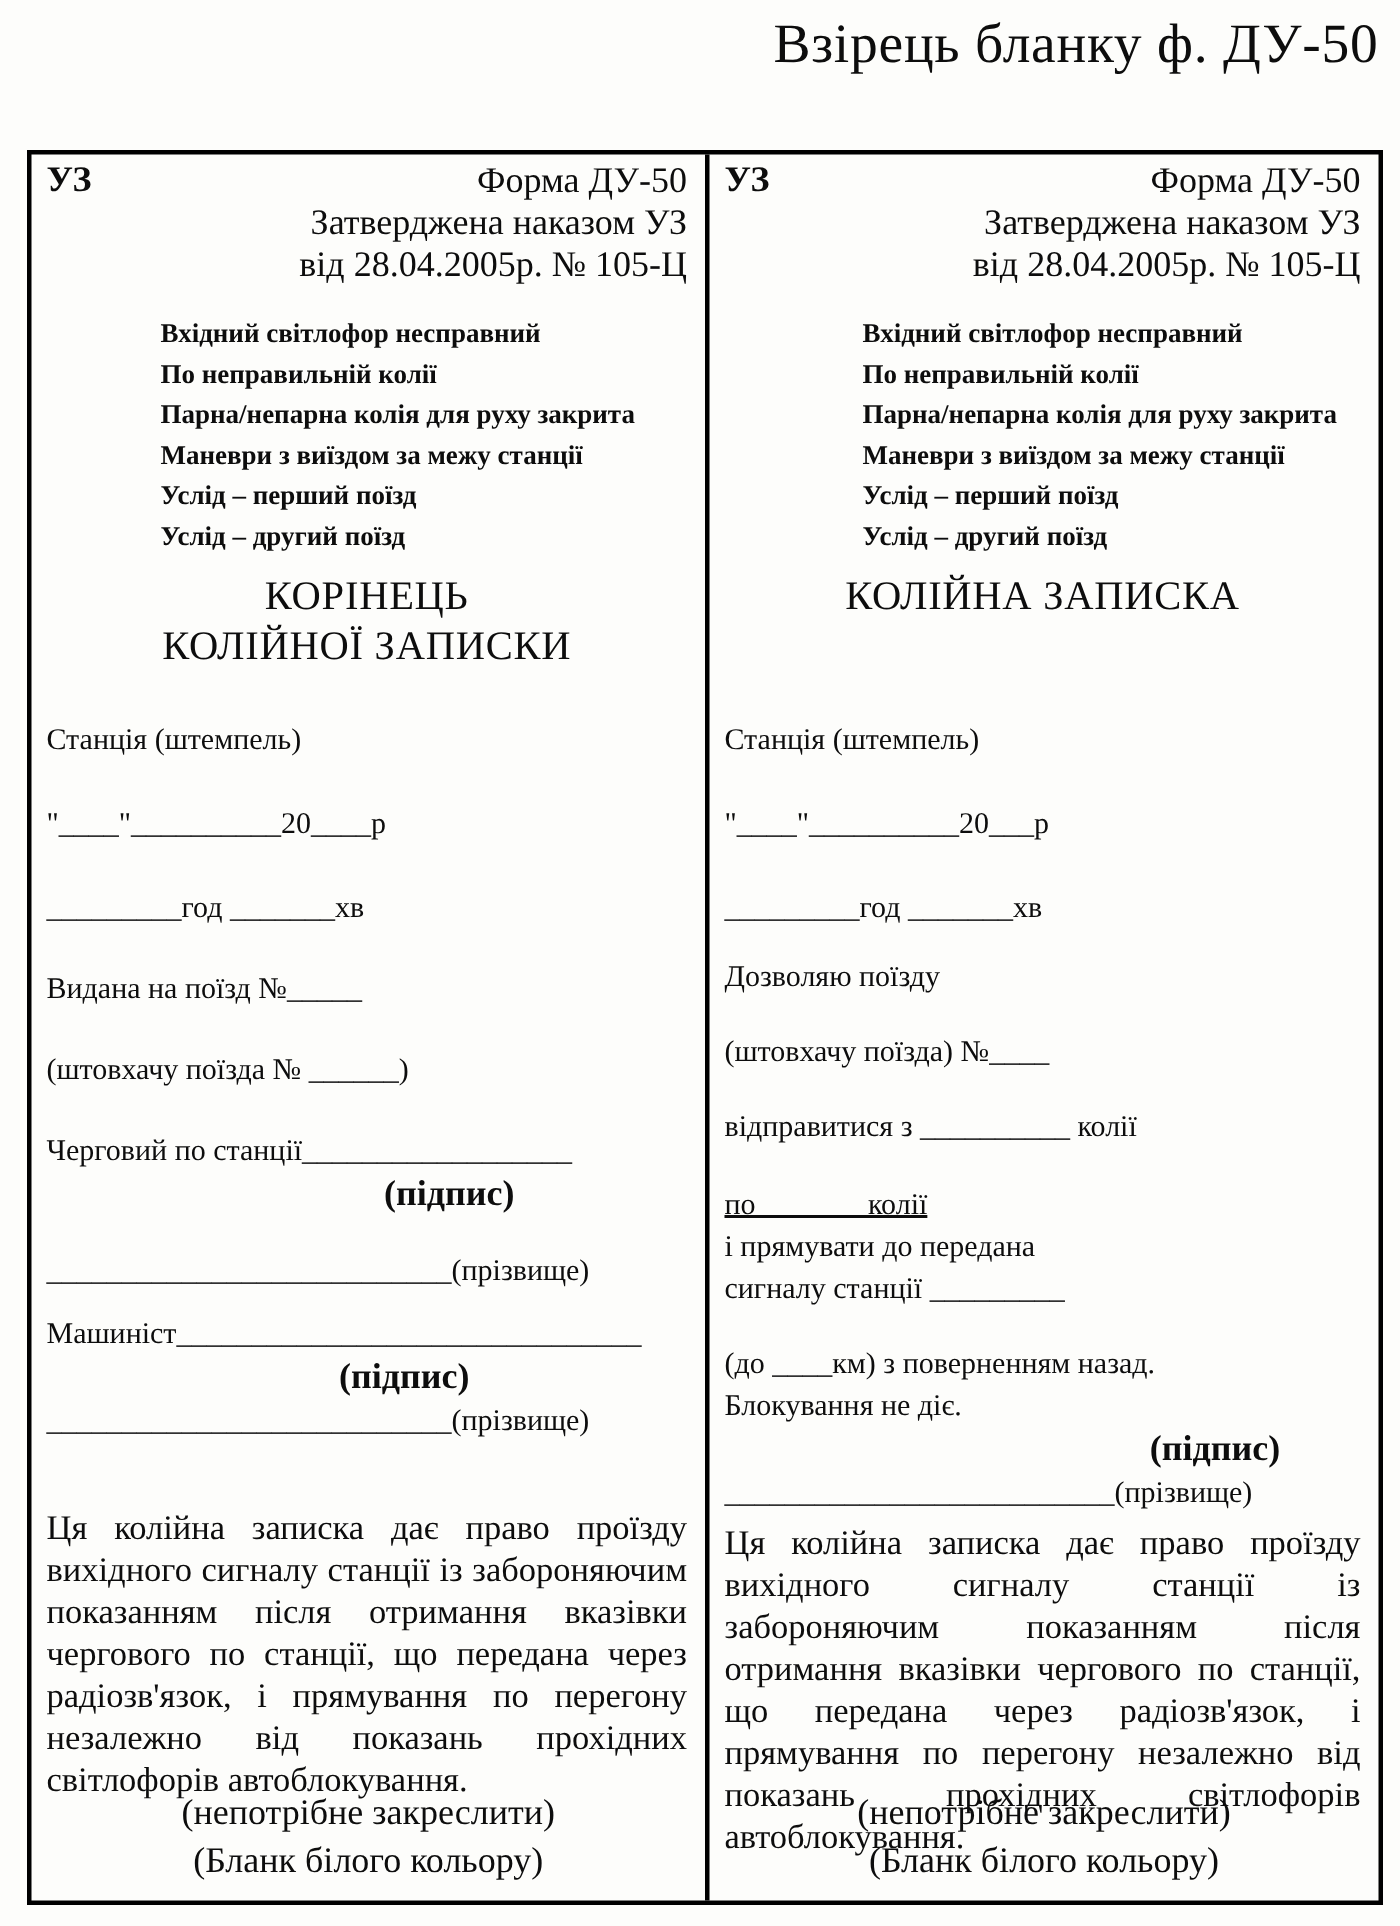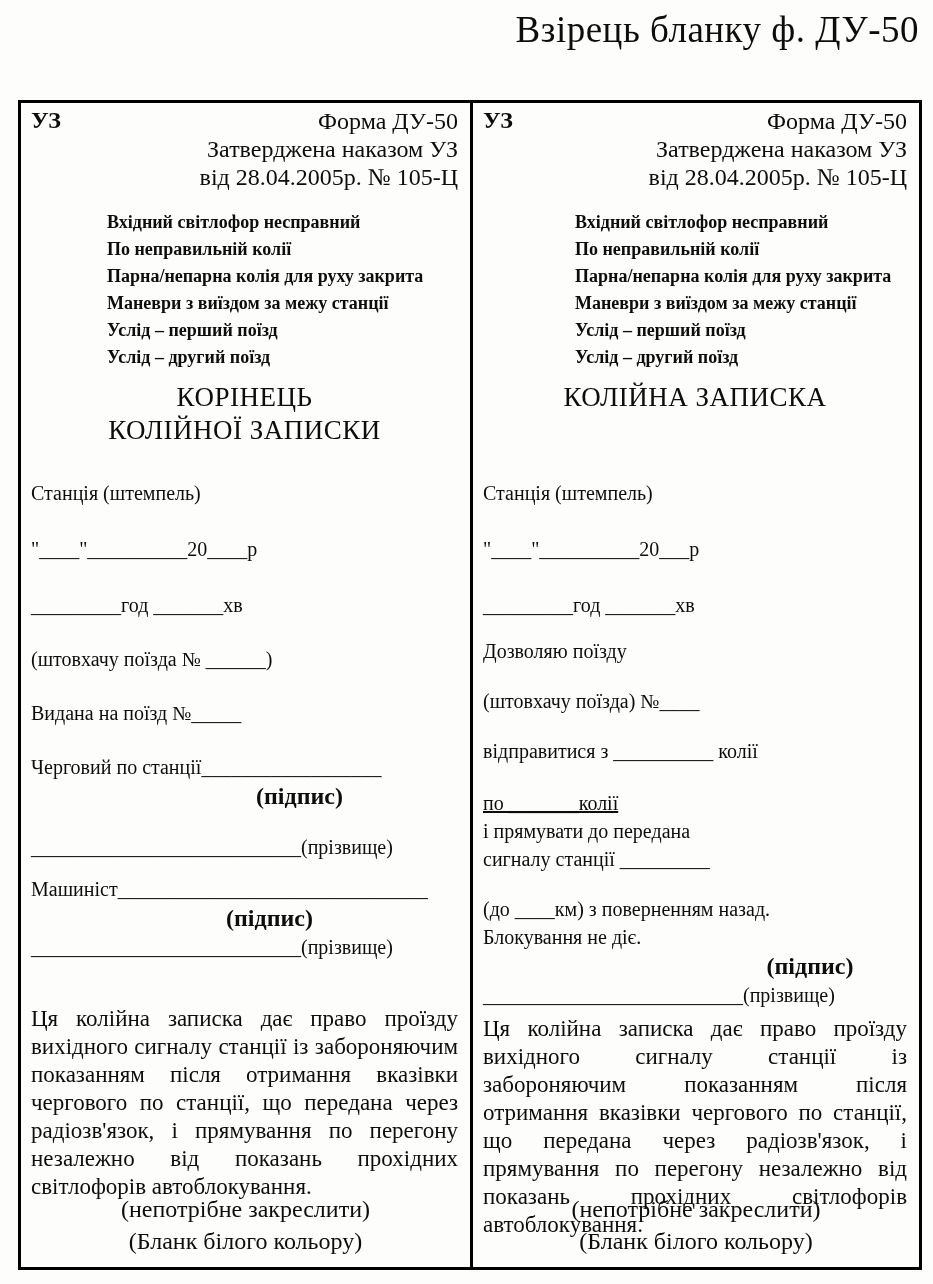--- a/index.html
+++ b/index.html
@@ -50,22 +50,22 @@
       <div>Услід – перший поїзд</div>
       <div>Услід – другий поїзд</div>
     </div>
     <div class="heading-block">
       <div>КОРІНЕЦЬ</div>
       <div>КОЛІЙНОЇ ЗАПИСКИ</div>
     </div>
     <div class="field mt14">Станція (штемпель)</div>
     <div class="field mt28">"____"__________20____р</div>
     <div class="field mt28">_________год _______хв</div>
+    <div class="field mt26">Видана на поїзд №_____</div>
     <div class="field mt26">(штовхачу поїзда № ______)</div>
-    <div class="field mt26">Видана на поїзд №_____</div>
     <div class="field mt26">Черговий по станції__________________</div>
     <div class="sig-cap shift1">(підпис)</div>
     <div class="field mt22">___________________________(прізвище)</div>
     <div class="field mt14">Машиніст_______________________________</div>
     <div class="sig-cap shift2">(підпис)</div>
     <div class="field">___________________________(прізвище)</div>
     <div class="para">Ця колійна записка дає право проїзду вихідного сигналу станції із забороняючим показанням після отримання вказівки чергового по станції, що передана через радіозв'язок, і прямування по перегону незалежно від показань прохідних світлофорів автоблокування.</div>
     <div class="footer-block">
       <div>(непотрібне закреслити)</div>
       <div>(Бланк білого кольору)</div>

